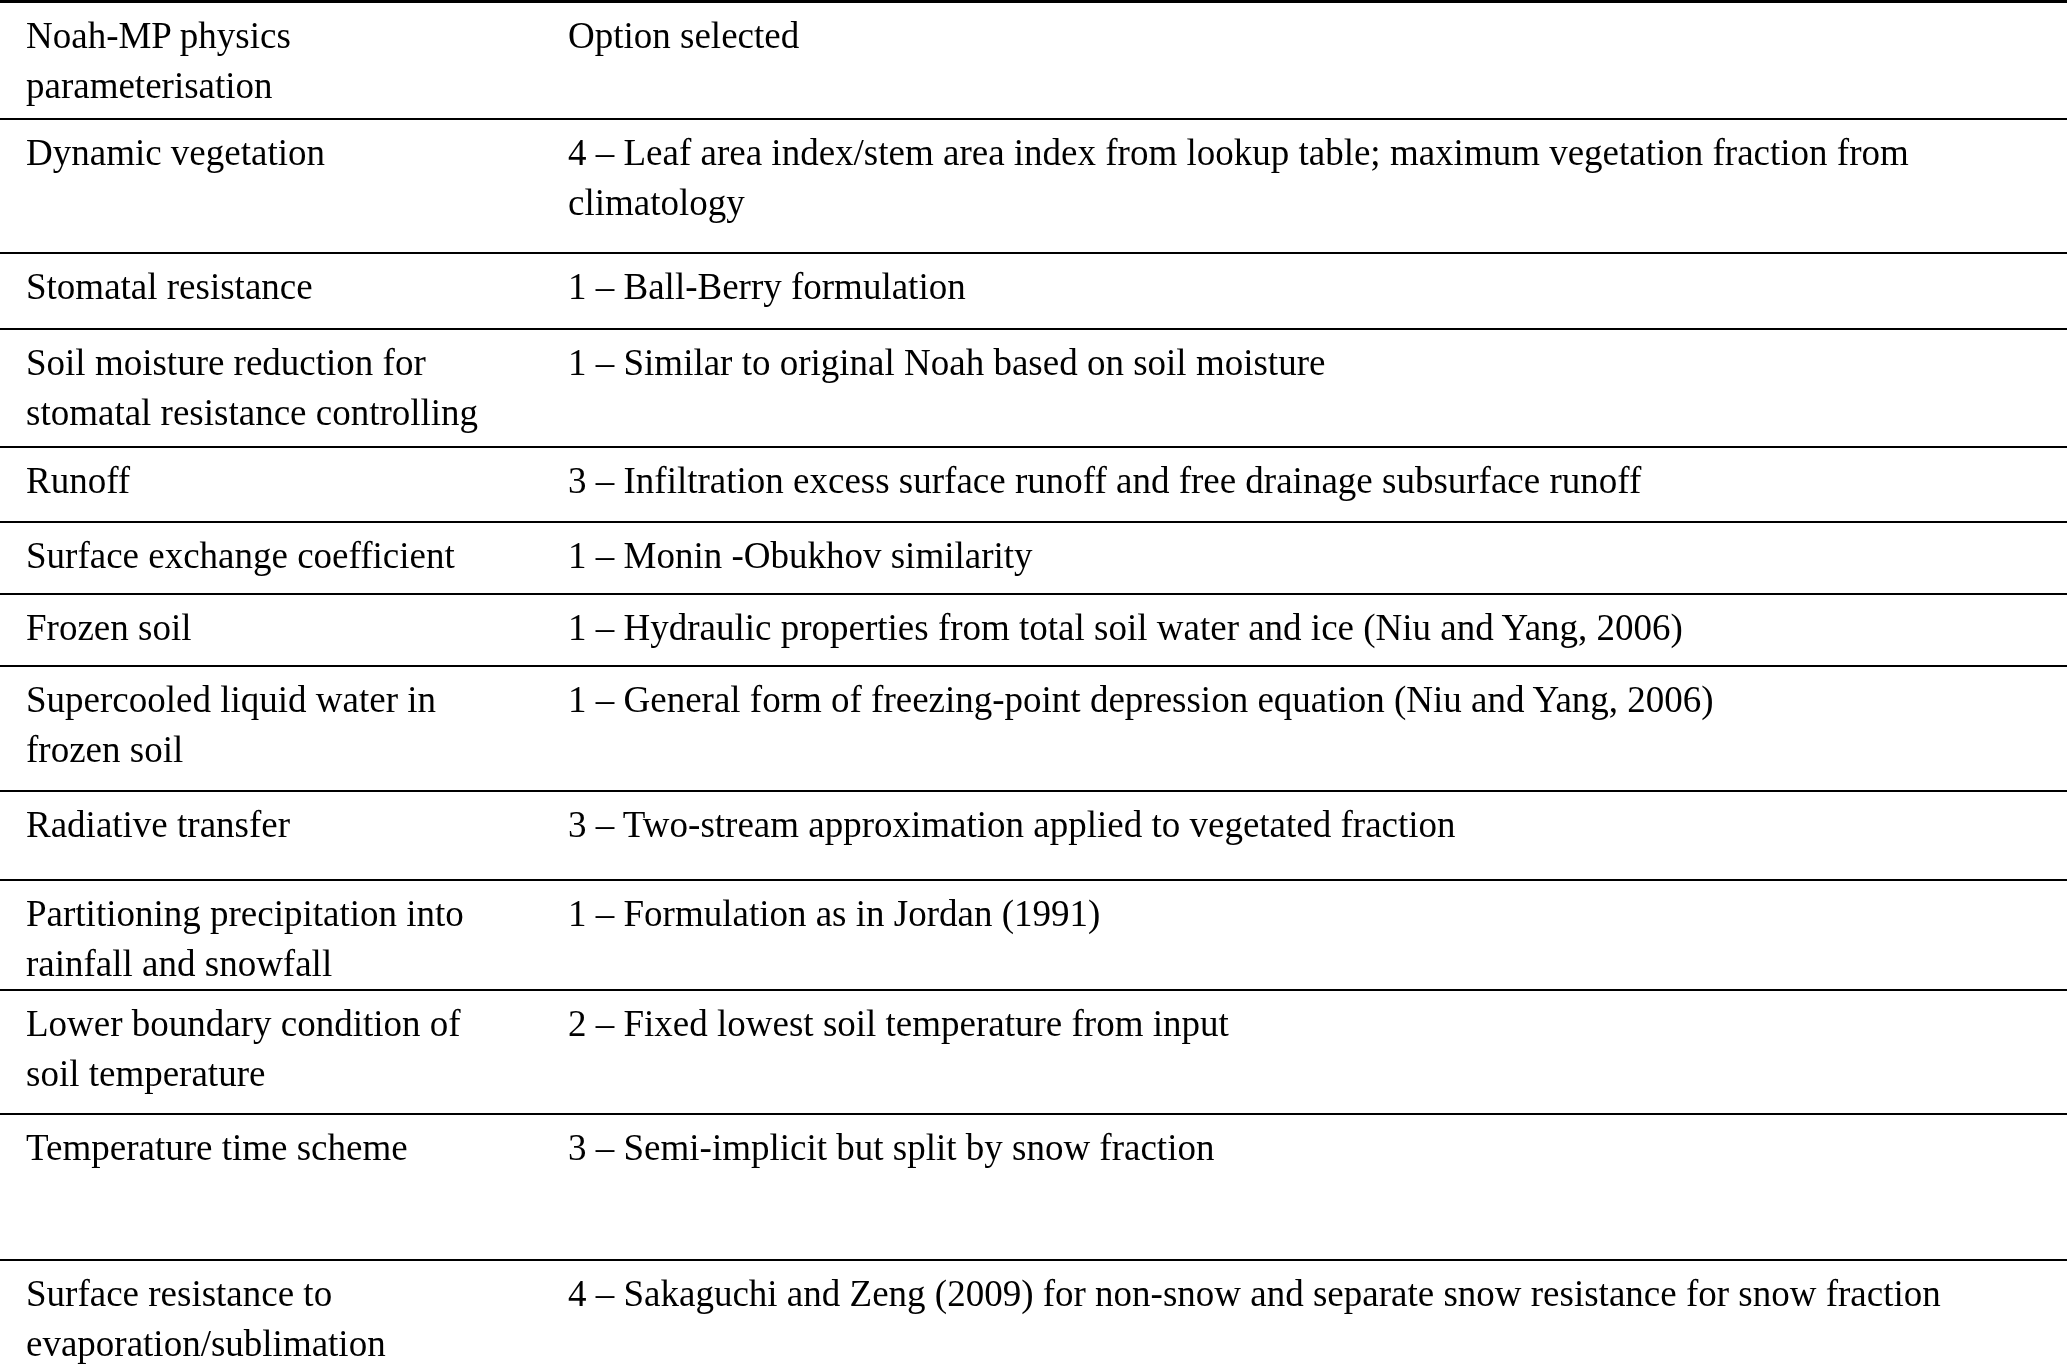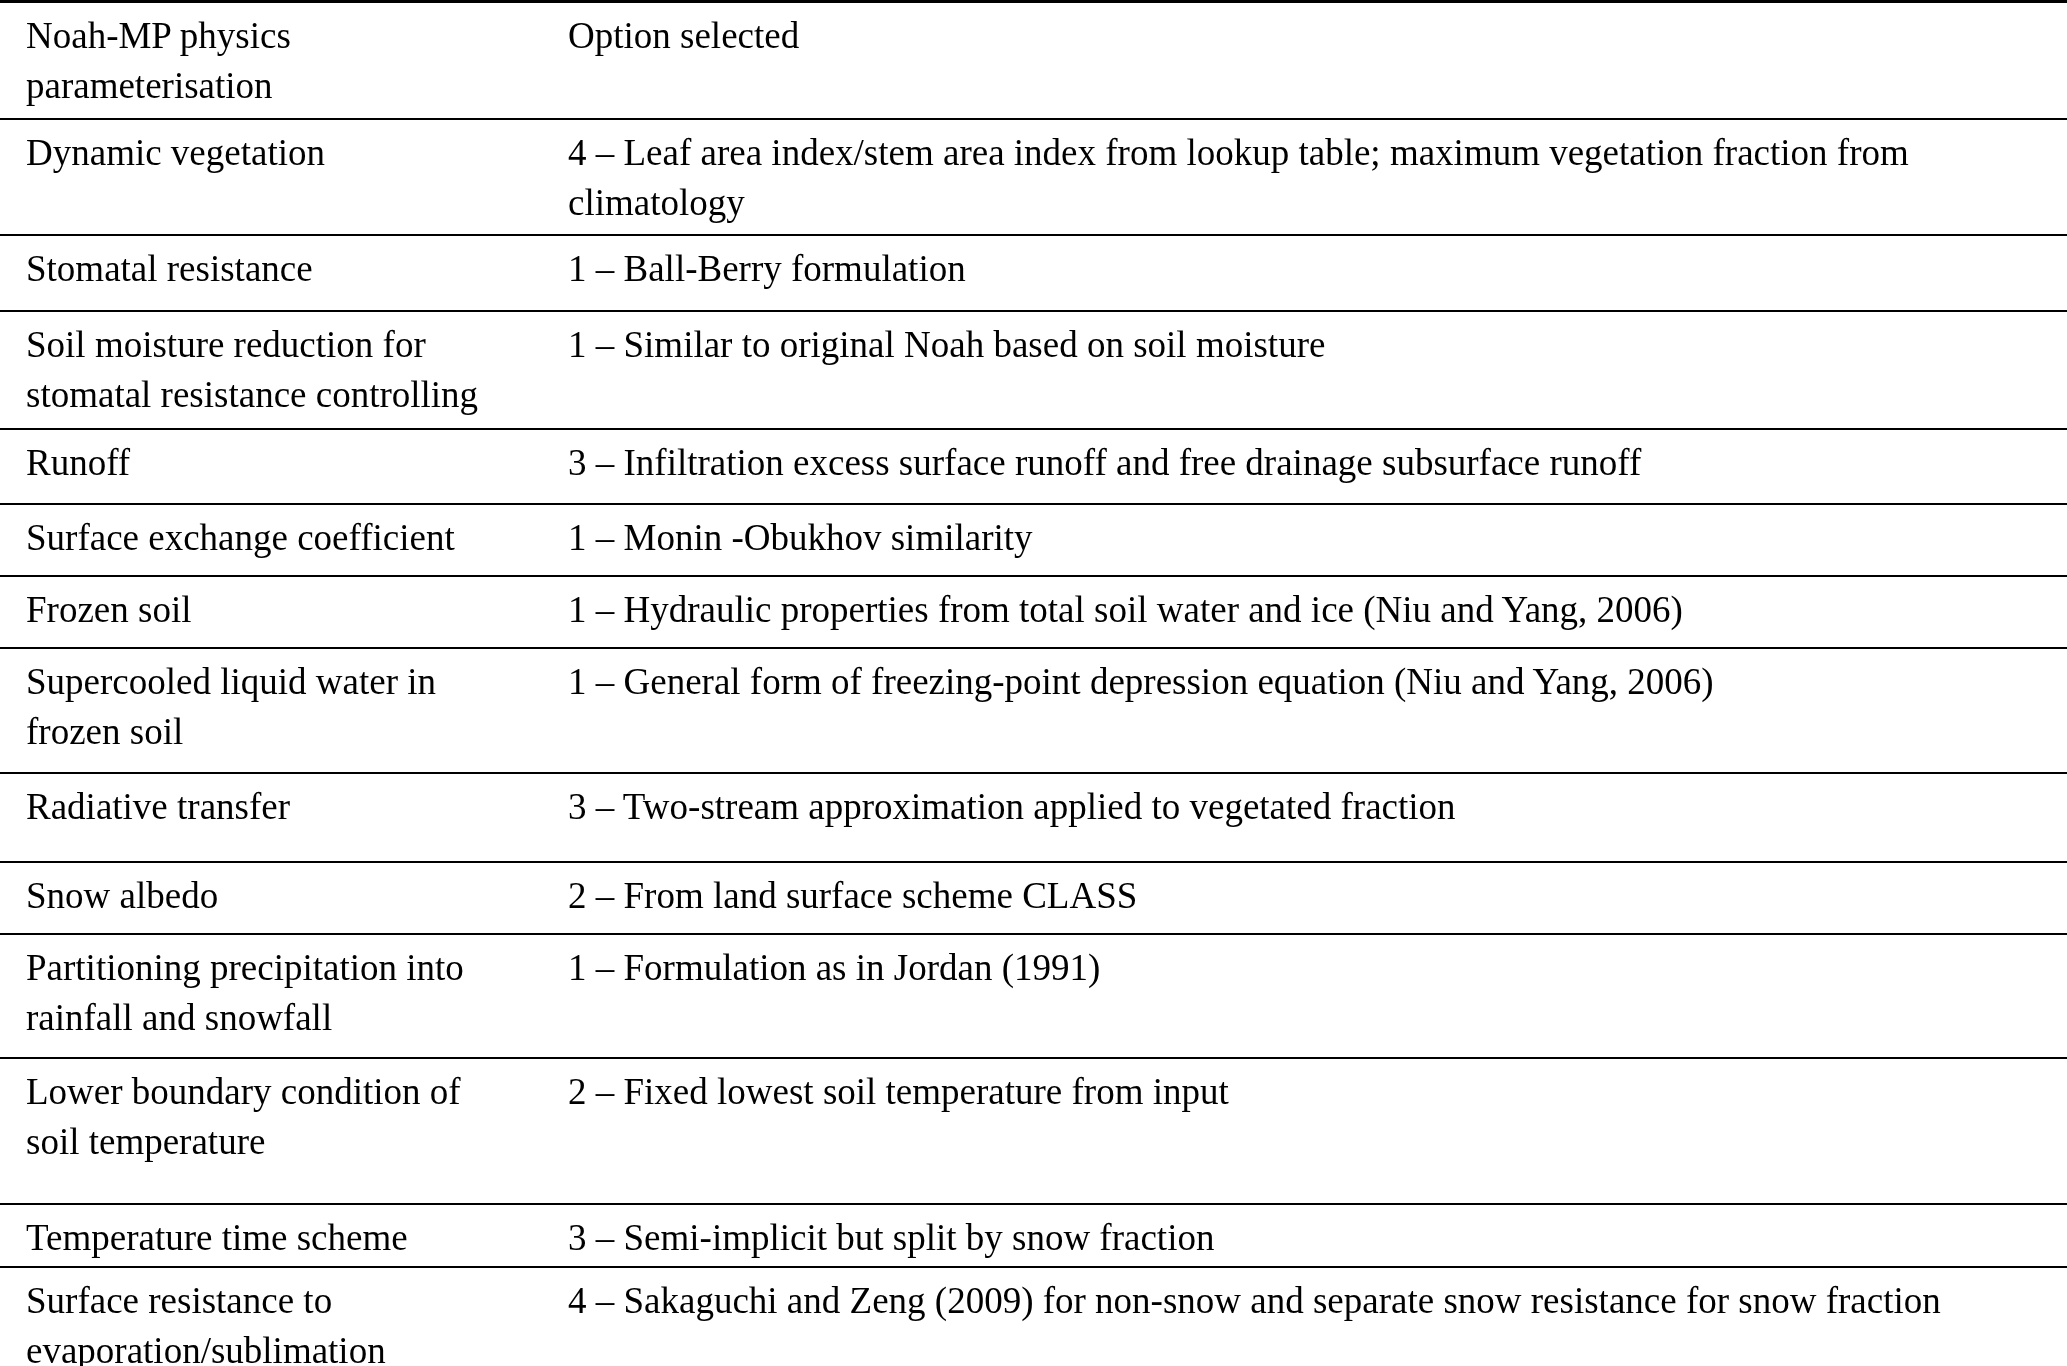--- a/index.html
+++ b/index.html
@@ -31,21 +31,21 @@
     white-space: pre;
     padding: 8px 0 0 0;
     border-bottom: 2px solid #000;
     overflow: hidden;
   }
   th:first-child, td:first-child { padding-left: 26px; }
   th:last-child,  td:last-child  { padding-right: 8px; font-family: Liberation Serif, serif; }
   tbody tr:last-child td { border-bottom: 3px solid #000; }
 
   thead tr                   { height: 117px; }
-  tbody tr:nth-child(1)      { height: 116px; }
+  tbody tr:nth-child(1)      { height: 134px; }
   tbody tr:nth-child(2)      { height: 76px;  }
   tbody tr:nth-child(3)      { height: 118px; }
   tbody tr:nth-child(4)      { height: 75px;  }
   tbody tr:nth-child(5)      { height: 72px;  }
   tbody tr:nth-child(6)      { height: 72px;  }
   tbody tr:nth-child(7)      { height: 125px; }
   tbody tr:nth-child(8)      { height: 89px; border-radius: 12px;  }
   tbody tr:nth-child(9)      { height: 72px;  }
   tbody tr:nth-child(10)     { height: 124px; }
   tbody tr:nth-child(11)     { height: 146px; padding-left: 40px; }
@@ -97,24 +97,20 @@
     <tr>
       <td>Supercooled liquid water in
 frozen soil</td>
       <td>1 – General form of freezing-point depression equation (Niu and Yang, 2006)</td>
     </tr>
     <tr>
       <td>Radiative transfer</td>
       <td>3 – Two-stream approximation applied to vegetated fraction</td>
     </tr>
     <tr>
-      <td>Snow albedo</td>
-      <td>2 – From land surface scheme CLASS</td>
-    </tr>
-    <tr>
       <td>Partitioning precipitation into
 rainfall and snowfall</td>
       <td>1 – Formulation as in Jordan (1991)</td>
     </tr>
     <tr>
       <td>Lower boundary condition of
 soil temperature</td>
       <td>2 – Fixed lowest soil temperature from input</td>
     </tr>
     <tr>

